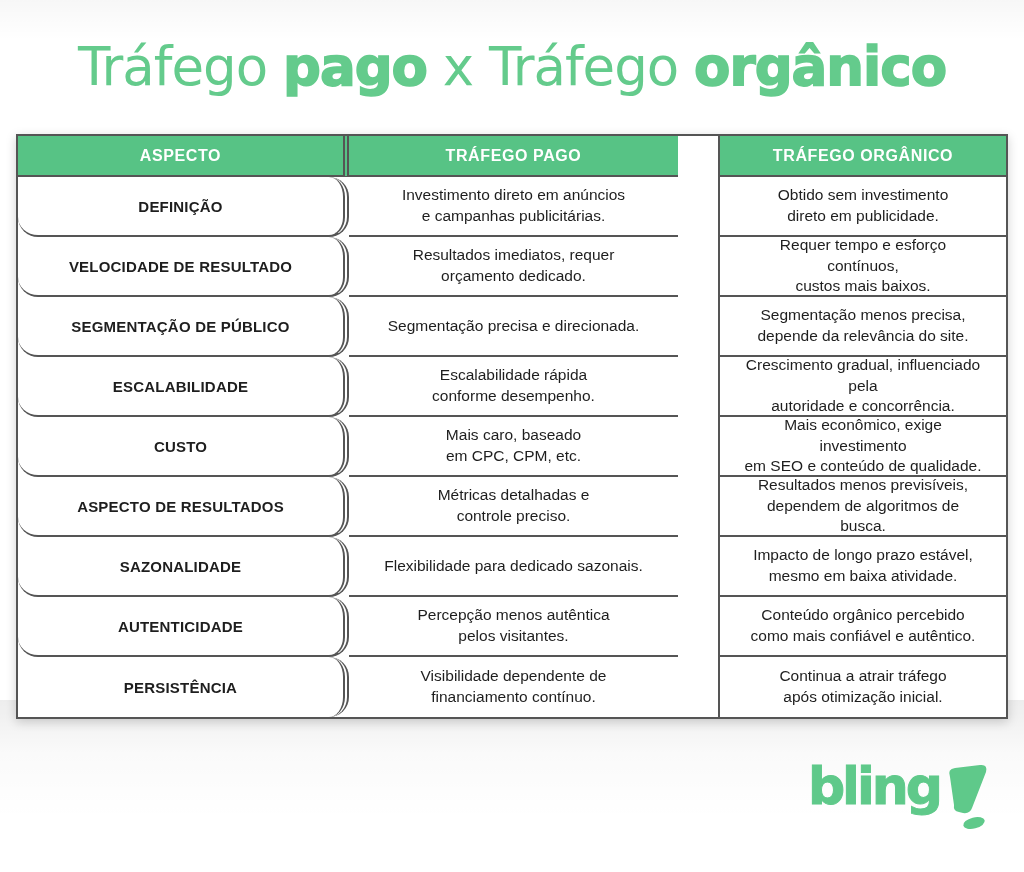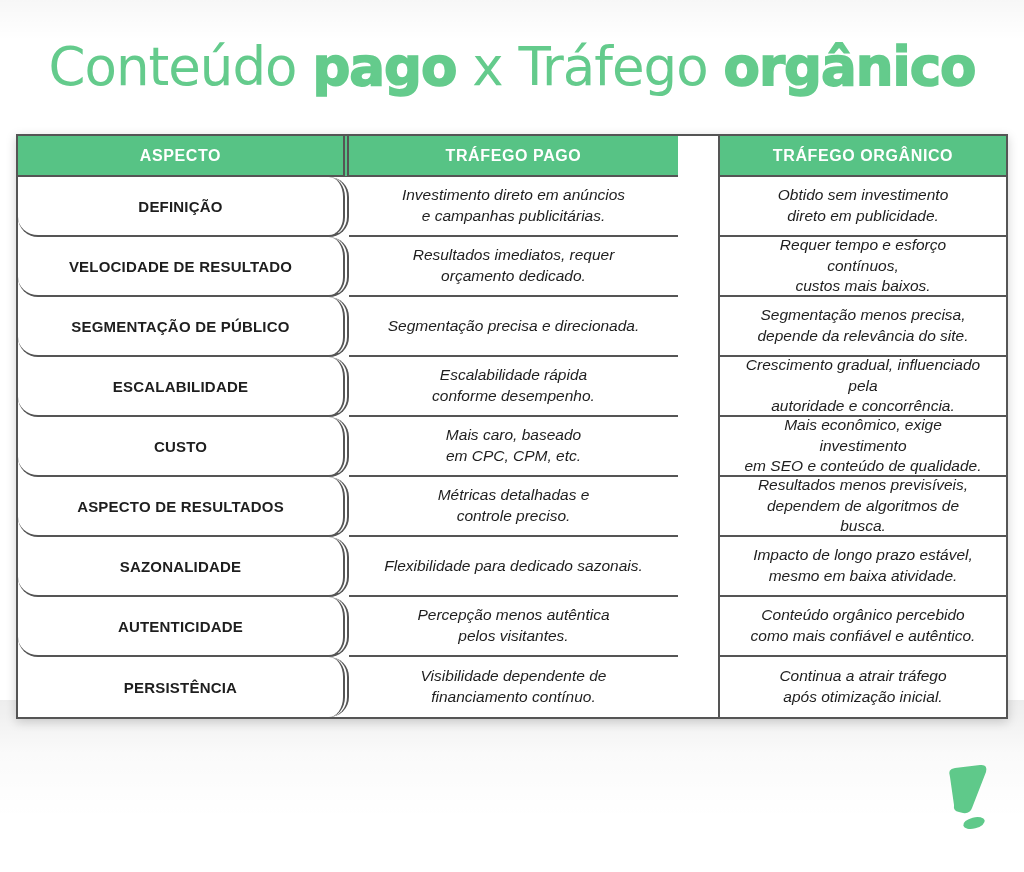--- a/index.html
+++ b/index.html
@@ -79,21 +79,20 @@
     letter-spacing:0.2px;
     border-right:6px double var(--border-gray);
     border-radius:20px;
   }
   .cell.head.aspect-h{border-right:6px double var(--border-gray);}
   .cell.organico, .cell.head.organico-h{border-left:2px solid var(--border-gray);margin-left:40px;}
   .cell.body{
     font-size:15.5px;
     line-height:1.35;
     white-space:pre-line;
-    font-style:italic;
   }
   .row:last-child .cell{border-bottom:none;}
 
   .logo{
     position:absolute;
     top:758px;right:34px;
     display:flex;align-items:flex-start;
     color:var(--logo-green);
   }
   .logo-text{
@@ -105,21 +104,21 @@
     -webkit-text-stroke:1px var(--logo-green);
   }
   .logo-mark{margin-left:4px;margin-top:6px;}
 </style>
 </head>
 <body>
 
 <div class="bg-shade-top"></div>
 <div class="bg-shade"></div>
 
-<h1 class="title"><span class="seg">Conteúdo </span><span class="seg bold">pago</span><span class="seg"> x Tráfego </span><span class="seg bold">orgânico</span></h1>
+<h1 class="title"><span class="seg">Tráfego </span><span class="seg bold">pago</span><span class="seg"> x Tráfego </span><span class="seg bold">orgânico</span></h1>
 
 <div class="table">
   <div class="row">
     <div class="cell head aspect-h">ASPECTO</div>
     <div class="cell head pago-h">TRÁFEGO PAGO</div>
     <div class="cell head organico-h">TRÁFEGO ORGÂNICO</div>
   </div>
 
   <div class="row">
     <div class="cell aspect">DEFINIÇÃO</div>
@@ -186,19 +185,20 @@
   <div class="row">
     <div class="cell aspect">PERSISTÊNCIA</div>
     <div class="cell body pago">Visibilidade dependente de
 financiamento contínuo.</div>
     <div class="cell body organico">Continua a atrair tráfego
 após otimização inicial.</div>
   </div>
 </div>
 
 <div class="logo">
+  <span class="logo-text">bling</span>
   <span class="logo-mark">
     <svg width="46" height="68" viewBox="0 0 46 68" aria-hidden="true">
       <path fill="currentColor" d="M6 13 Q3 5 11 4 L36 1 Q44 0 42 8 L28 44 Q26 50 19 49 L15 48 Q9 47 10 41 Z"></path>
       <ellipse fill="currentColor" cx="30" cy="59" rx="11" ry="5.5" transform="rotate(-14 30 59)"></ellipse>
     </svg>
   </span>
 </div>
 
 </body></html>

